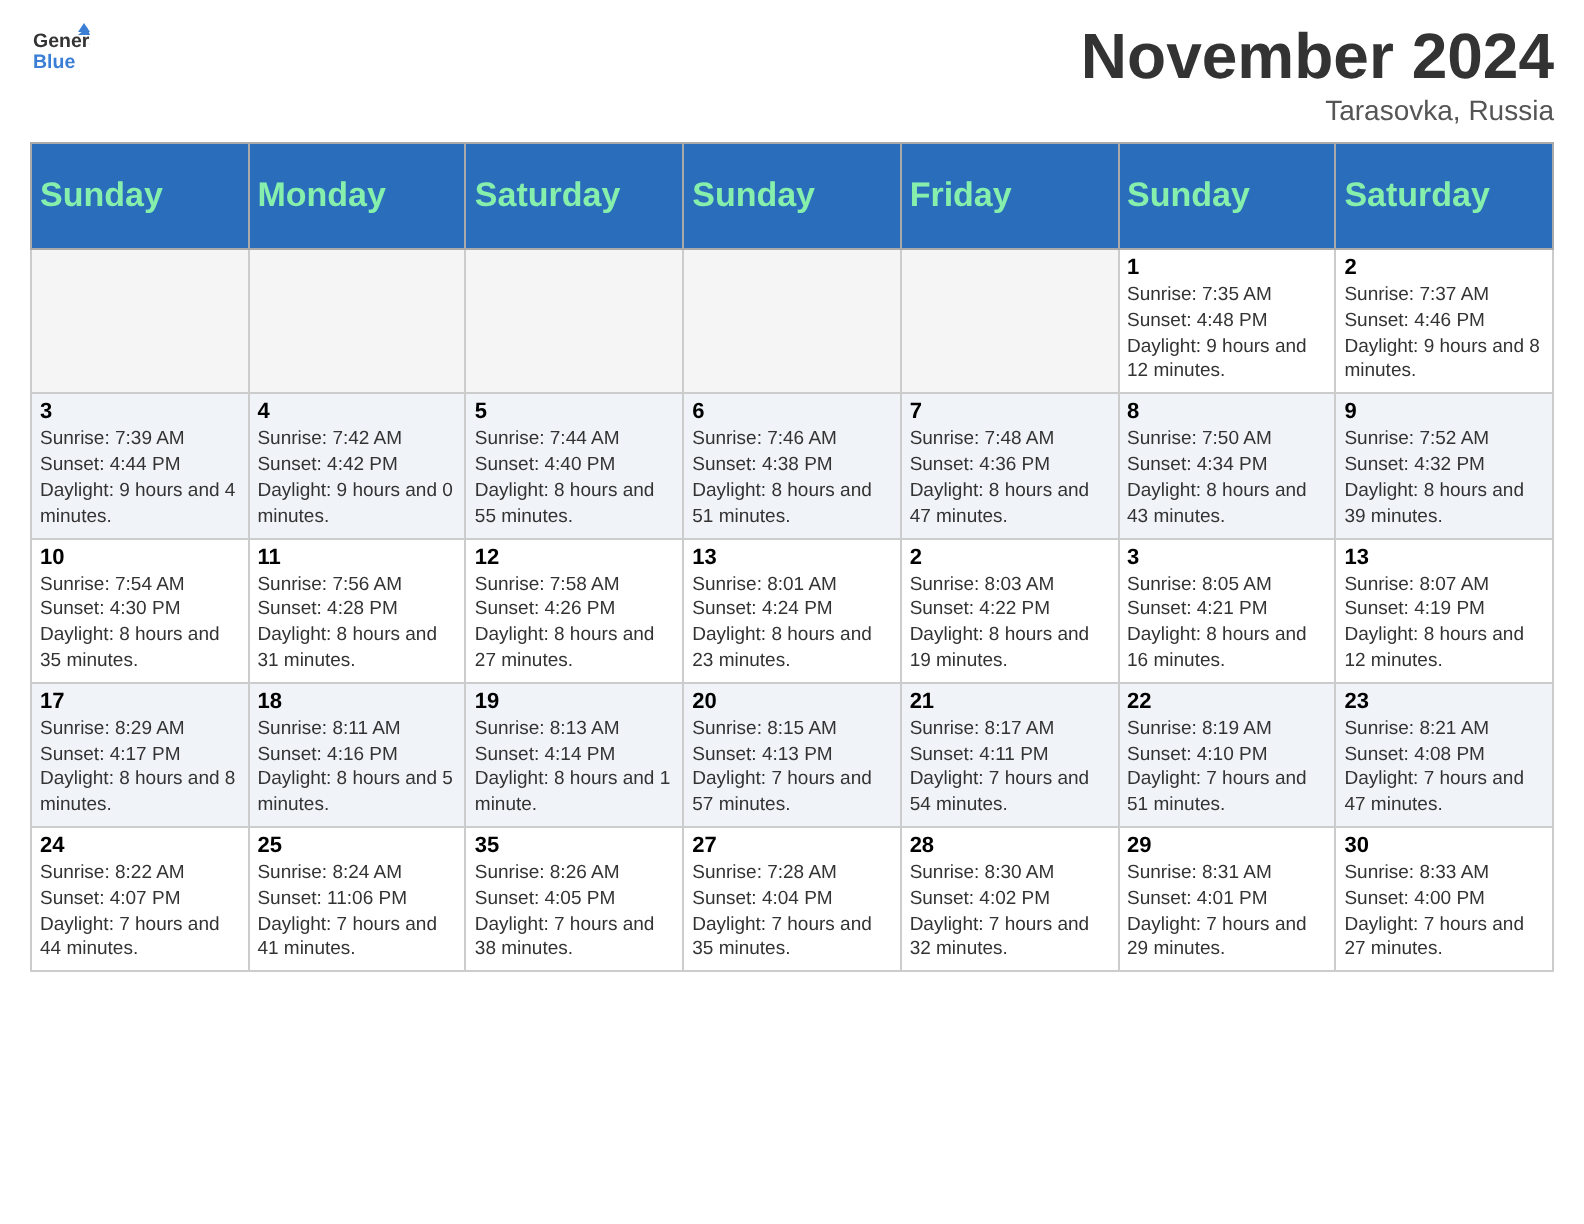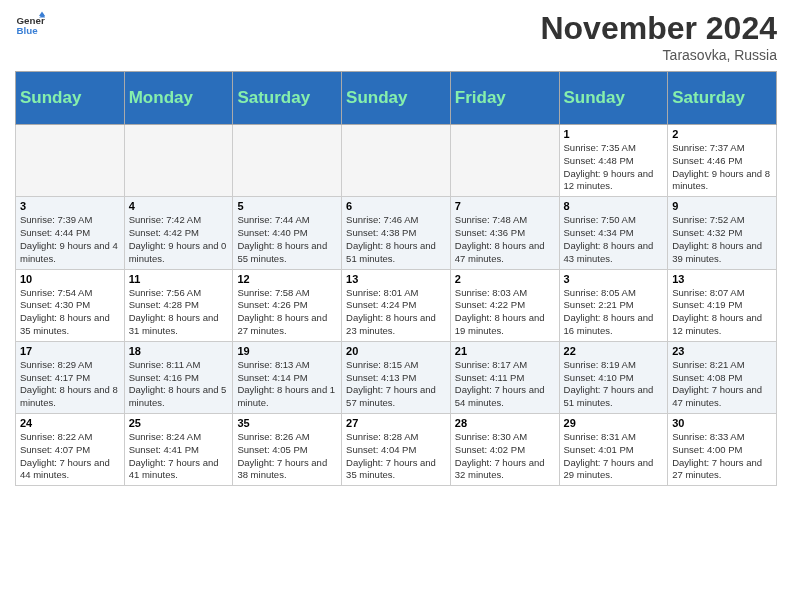--- a/index.html
+++ b/index.html
@@ -220,21 +220,21 @@
           <td>
             <div class="day-num">2</div>
             <div class="day-info">Sunrise: 8:03 AM
 Sunset: 4:22 PM
 Daylight: 8 hours
 and 19 minutes.</div>
           </td>
           <td>
             <div class="day-num">3</div>
             <div class="day-info">Sunrise: 8:05 AM
-Sunset: 2:21 PM
+Sunset: 4:21 PM
 Daylight: 8 hours
 and 16 minutes.</div>
           </td>
           <td>
             <div class="day-num">13</div>
             <div class="day-info">Sunrise: 8:07 AM
 Sunset: 4:19 PM
 Daylight: 8 hours
 and 12 minutes.</div>
           </td>
@@ -294,34 +294,34 @@
           <td>
             <div class="day-num">24</div>
             <div class="day-info">Sunrise: 8:22 AM
 Sunset: 4:07 PM
 Daylight: 7 hours
 and 44 minutes.</div>
           </td>
           <td>
             <div class="day-num">25</div>
             <div class="day-info">Sunrise: 8:24 AM
-Sunset: 4:41 PM
+Sunset: 11:06 PM
 Daylight: 7 hours
 and 41 minutes.</div>
           </td>
           <td>
             <div class="day-num">35</div>
             <div class="day-info">Sunrise: 8:26 AM
 Sunset: 4:05 PM
 Daylight: 7 hours
 and 38 minutes.</div>
           </td>
           <td>
             <div class="day-num">27</div>
-            <div class="day-info">Sunrise: 8:28 AM
+            <div class="day-info">Sunrise: 7:28 AM
 Sunset: 4:04 PM
 Daylight: 7 hours
 and 35 minutes.</div>
           </td>
           <td>
             <div class="day-num">28</div>
             <div class="day-info">Sunrise: 8:30 AM
 Sunset: 4:02 PM
 Daylight: 7 hours
 and 32 minutes.</div>

